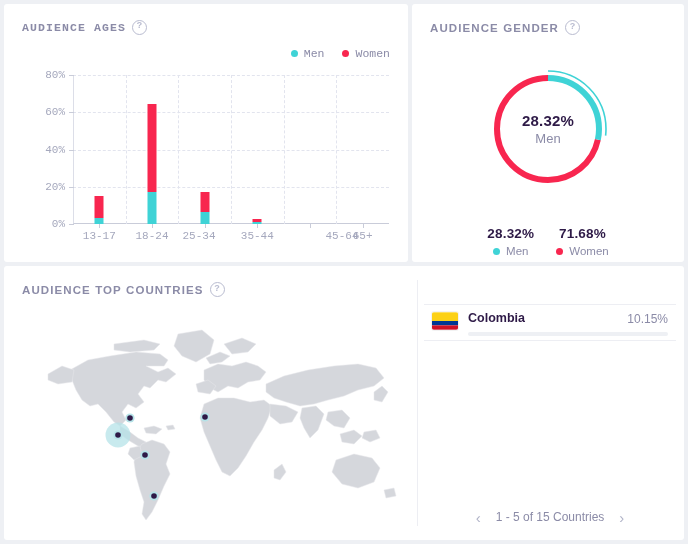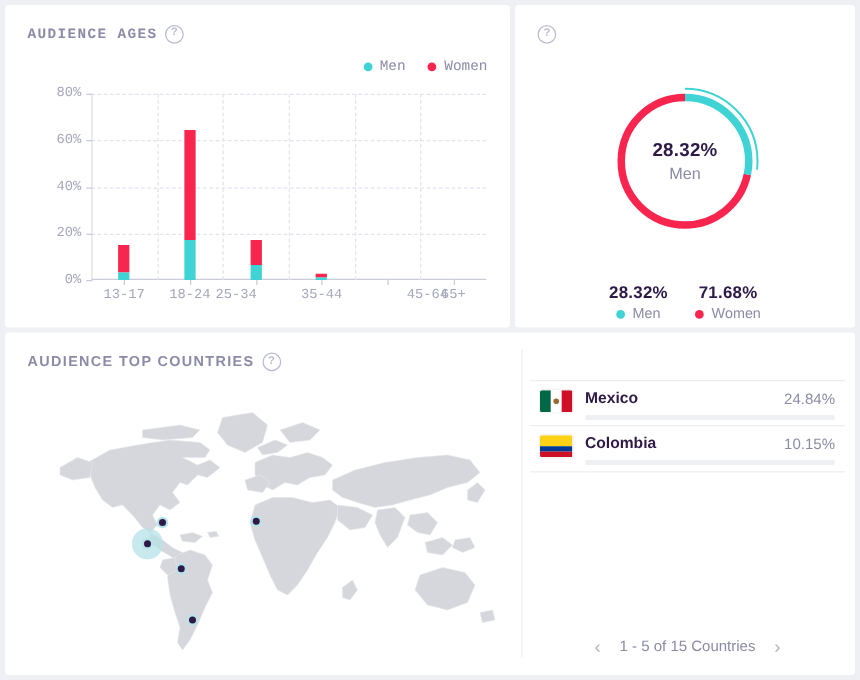--- a/index.html
+++ b/index.html
@@ -218,21 +218,21 @@
           <span class="seg" style="height: 5.5875px; background: rgb(63, 211, 214);"></span>
         </div>
         <div class="vgrid" style="left: 52.6667px;"></div>
         <div class="xtick" style="left: 79px;">18-24</div>
         <div class="xtickmark" style="left: 79px;"></div>
         <div class="bar-stack" style="left: 79px;">
           <span class="seg" style="height: 88.4688px; background: rgb(248, 38, 79);"></span>
           <span class="seg" style="height: 31.6625px; background: rgb(63, 211, 214);"></span>
         </div>
         <div class="vgrid" style="left: 105.333px;"></div>
-        <div class="xtick" style="left: 116px;">25-34</div>
+        <div class="xtick" style="left: 126px;">25-34</div>
         <div class="xtickmark" style="left: 131.667px;"></div>
         <div class="bar-stack" style="left: 131.667px;">
           <span class="seg" style="height: 19.9287px; background: rgb(248, 38, 79);"></span>
           <span class="seg" style="height: 12.1062px; background: rgb(63, 211, 214);"></span>
         </div>
         <div class="vgrid" style="left: 158px;"></div>
         <div class="xtick" style="left: 184.333px;">35-44</div>
         <div class="xtickmark" style="left: 184.333px;"></div>
         <div class="bar-stack" style="left: 184.333px;">
           <span class="seg" style="height: 2.42125px; background: rgb(248, 38, 79);"></span>
@@ -250,20 +250,21 @@
         <div class="xtickmark" style="left: 289.667px;"></div>
         <div class="bar-stack" style="left: 289.667px;">
           <span class="seg" style="height: 0px; background: rgb(248, 38, 79);"></span>
           <span class="seg" style="height: 0px; background: rgb(63, 211, 214);"></span>
         </div>
       </div>
   </div>
 
   <div class="card" id="gender-card">
     <div class="card-title" id="gender-title">
+      <span>AUDIENCE GENDER</span>
       <span class="help-icon">?</span>
     </div>
 
     <div class="donut-wrap">
       <svg width="126" height="126" viewBox="0 0 126 126">
 
         <circle id="arc-women" cx="63" cy="63" r="51" fill="none" stroke="#f8264f" stroke-width="6" stroke-linecap="butt" transform="rotate(-90 63 63)" stroke-dasharray="229.6931486375027 320.4424506661589" stroke-dashoffset="-90.7493020286562"></circle>
 
         <circle id="arc-men" cx="63" cy="63" r="51" fill="none" stroke="#3fd3d6" stroke-width="6" stroke-linecap="butt" transform="rotate(-90 63 63)" stroke-dasharray="90.7493020286562 320.4424506661589" stroke-dashoffset="0"></circle>
 
@@ -359,31 +360,20 @@
           <circle cx="136" cy="188" r="4.6" fill="#b6e3e8"></circle>
           <circle cx="136" cy="188" r="2.8" fill="#2e1a47"></circle>
         </svg>
     </div>
 
     <div class="vdivider"></div>
 
     <div class="country-list" id="country-list">
         <div class="country-row">
           <span class="flag"><svg viewBox="0 0 30 20" width="26" height="18">
-              <rect width="10" height="20" fill="#006847"></rect>
-              <rect x="10" width="10" height="20" fill="#fff"></rect>
-              <rect x="20" width="10" height="20" fill="#ce1126"></rect>
-              <circle cx="15" cy="10" r="2.6" fill="#9a6a2e"></circle>
-            </svg></span>
-          <span class="cname">Mexico</span>
-          <span class="cpct">24.84%</span>
-          <span class="track"><span class="fill" style="width:24.84%"></span></span>
-        </div>
-        <div class="country-row">
-          <span class="flag"><svg viewBox="0 0 30 20" width="26" height="18">
               <rect width="30" height="10" fill="#fcd116"></rect>
               <rect y="10" width="30" height="5" fill="#003893"></rect>
               <rect y="15" width="30" height="5" fill="#ce1126"></rect>
             </svg></span>
           <span class="cname">Colombia</span>
           <span class="cpct">10.15%</span>
           <span class="track"><span class="fill" style="width:10.15%"></span></span>
         </div>
       </div>
 

